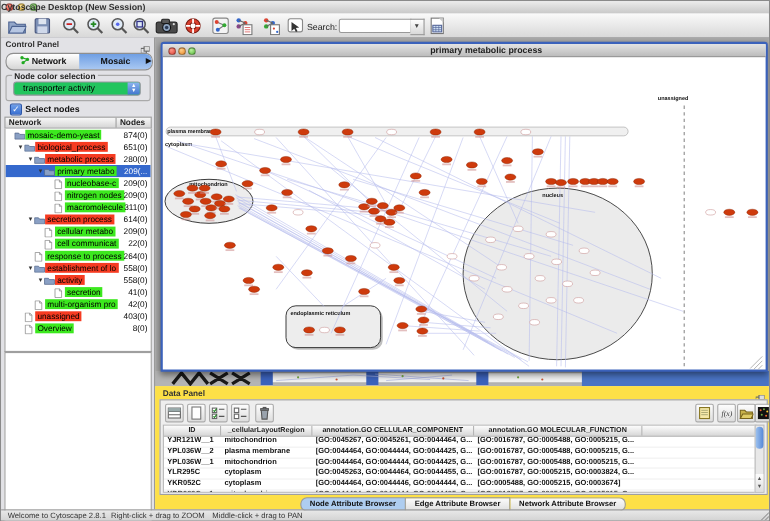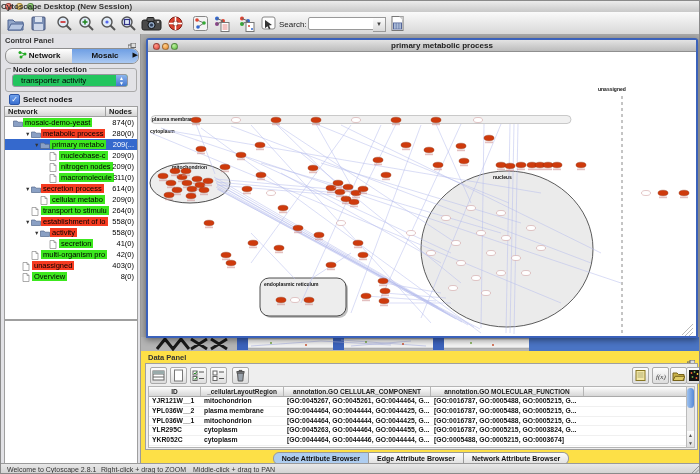--- a/index.html
+++ b/index.html
@@ -229,20 +229,31 @@
           <span class="arrow"></span>
           <span class="nico">
             <svg width="10" height="8">
               <path d="M0.5 2 h3.5 l1 1.2 h4.5 v4.3 h-9z" fill="#8aa0c4" stroke="#55688c" stroke-width=".7"></path>
             </svg>
           </span>
           <span class="tlabel bg-green">mosaic-demo-yeast</span>
           <span class="tcount">874(0)</span>
         </div>
         <div class="trow">
+          <span class="spacer" style="width: 11px;"></span>
+          <span class="arrow">▼</span>
+          <span class="nico">
+            <svg width="10" height="8">
+              <path d="M0.5 2 h3.5 l1 1.2 h4.5 v4.3 h-9z" fill="#8aa0c4" stroke="#55688c" stroke-width=".7"></path>
+            </svg>
+          </span>
+          <span class="tlabel bg-red">biological_process</span>
+          <span class="tcount">651(0)</span>
+        </div>
+        <div class="trow">
           <span class="spacer" style="width: 20px;"></span>
           <span class="arrow">▼</span>
           <span class="nico">
             <svg width="10" height="8">
               <path d="M0.5 2 h3.5 l1 1.2 h4.5 v4.3 h-9z" fill="#8aa0c4" stroke="#55688c" stroke-width=".7"></path>
             </svg>
           </span>
           <span class="tlabel bg-red">metabolic process</span>
           <span class="tcount">280(0)</span>
         </div>
@@ -310,29 +321,41 @@
           <span class="nico">
             <svg width="8" height="9">
               <path d="M1 .5 h4 l2 2 v6 h-6z" fill="#fff" stroke="#888" stroke-width=".7"></path>
               <path d="M5 .5 v2 h2" fill="none" stroke="#888" stroke-width=".7"></path>
             </svg>
           </span>
           <span class="tlabel bg-green">cellular metabo</span>
           <span class="tcount">209(0)</span>
         </div>
         <div class="trow">
+          <span class="spacer" style="width: 29px;"></span>
+          <span class="arrow"></span>
+          <span class="nico">
+            <svg width="8" height="9">
+              <path d="M1 .5 h4 l2 2 v6 h-6z" fill="#fff" stroke="#888" stroke-width=".7"></path>
+              <path d="M5 .5 v2 h2" fill="none" stroke="#888" stroke-width=".7"></path>
+            </svg>
+          </span>
+          <span class="tlabel bg-green">cell communicat</span>
+          <span class="tcount">22(0)</span>
+        </div>
+        <div class="trow">
           <span class="spacer" style="width: 20px;"></span>
           <span class="arrow"></span>
           <span class="nico">
             <svg width="8" height="9">
               <path d="M1 .5 h4 l2 2 v6 h-6z" fill="#fff" stroke="#888" stroke-width=".7"></path>
               <path d="M5 .5 v2 h2" fill="none" stroke="#888" stroke-width=".7"></path>
             </svg>
           </span>
-          <span class="tlabel bg-green">transport to stimulu</span>
+          <span class="tlabel bg-green">response to process</span>
           <span class="tcount">264(0)</span>
         </div>
         <div class="trow">
           <span class="spacer" style="width: 20px;"></span>
           <span class="arrow">▼</span>
           <span class="nico">
             <svg width="10" height="8">
               <path d="M0.5 2 h3.5 l1 1.2 h4.5 v4.3 h-9z" fill="#8aa0c4" stroke="#55688c" stroke-width=".7"></path>
             </svg>
           </span>

